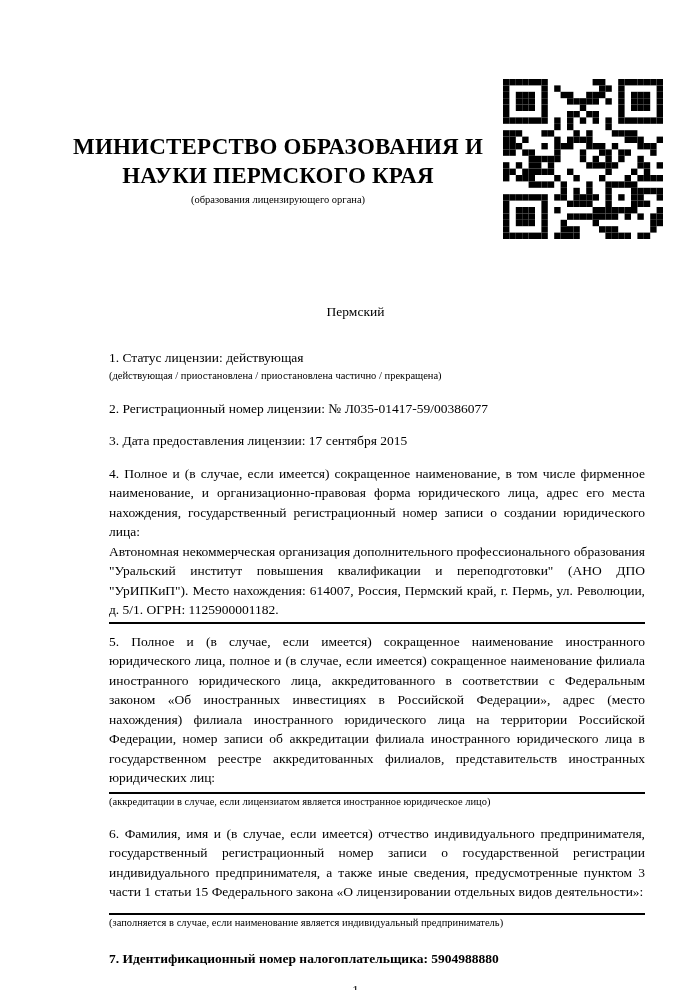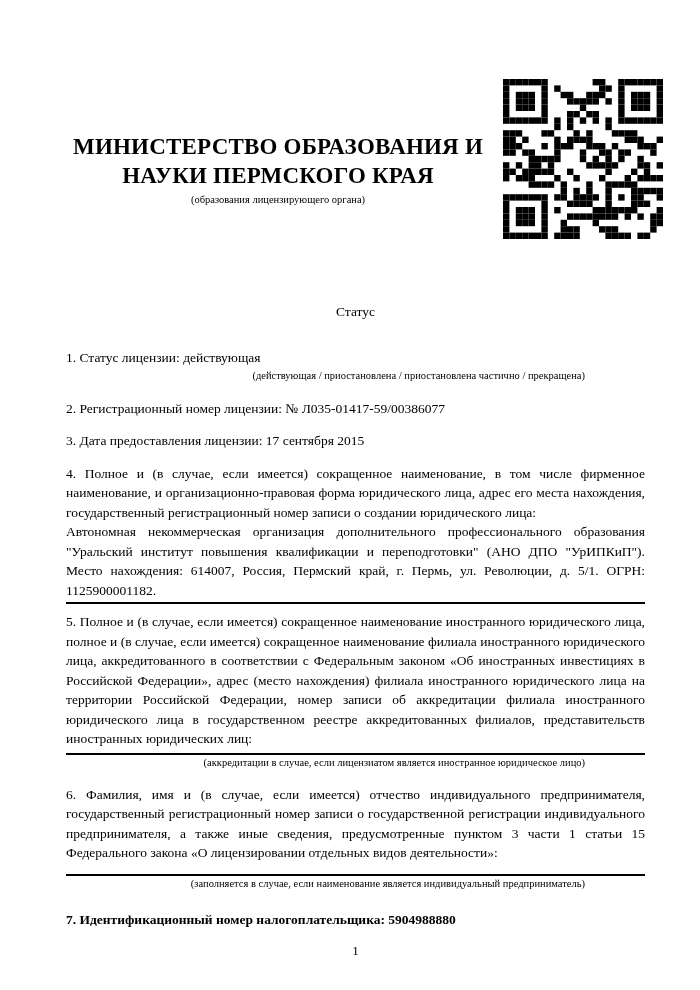--- a/index.html
+++ b/index.html
@@ -14,24 +14,24 @@
     width: 160px; height: 160px;
   }
   .content { padding: 0 55px 0 66px; }
 
   .ministry { margin-top: 132px; width: 424px; text-align: center; }
   .ministry-name { font-size: 23px; font-weight: 700; line-height: 29px; letter-spacing: .2px; }
   .ministry-caption { font-size: 10.5px; margin-top: 4px; line-height: 12px; }
 
   .doc-title { margin-top: 96px; text-align: center; font-size: 13.5px; line-height: 20px; }
 
-  .item { font-size: 13.5px; line-height: 19.5px; }
+  .item { font-size: 13.5px; line-height: 19.5px; margin-left: 43px; }
   .para { text-align: justify; }
   .note {
-    font-size: 10.5px; line-height: 12px; text-align: right;
+    font-size: 10.5px; line-height: 12px; text-align: left;
     padding-right: 60px; margin-top: 2px;
   }
   .rule { border-top: 2px solid #000; height: 0; }
 
   .m-item1 { margin-top: 26px; }
   .m-item2 { margin-top: 17px; }
   .m-item3 { margin-top: 13px; }
   .m-item4 { margin-top: 13px; }
   .m-item5 { margin-top: 8px; }
   .m-item6 { margin-top: 16px; }
@@ -353,21 +353,21 @@
     </svg></div>
 
 <div class="content">
 
   <div class="ministry">
     <div class="ministry-name">МИНИСТЕРСТВО ОБРАЗОВАНИЯ И НАУКИ ПЕРМСКОГО КРАЯ</div>
     <div class="ministry-caption">(образования лицензирующего органа)</div>
   </div>
 
   <div class="doc-title">
-    <div>Статус</div>
+    <div>Пермский</div>
   </div>
 
   <div class="item m-item1">
     <div class="para">1. Статус лицензии: действующая</div>
     <div class="note">(действующая / приостановлена / приостановлена частично / прекращена)</div>
   </div>
 
   <div class="item m-item2">
     <div class="para">2. Регистрационный номер лицензии: № Л035-01417-59/00386077</div>
   </div>

